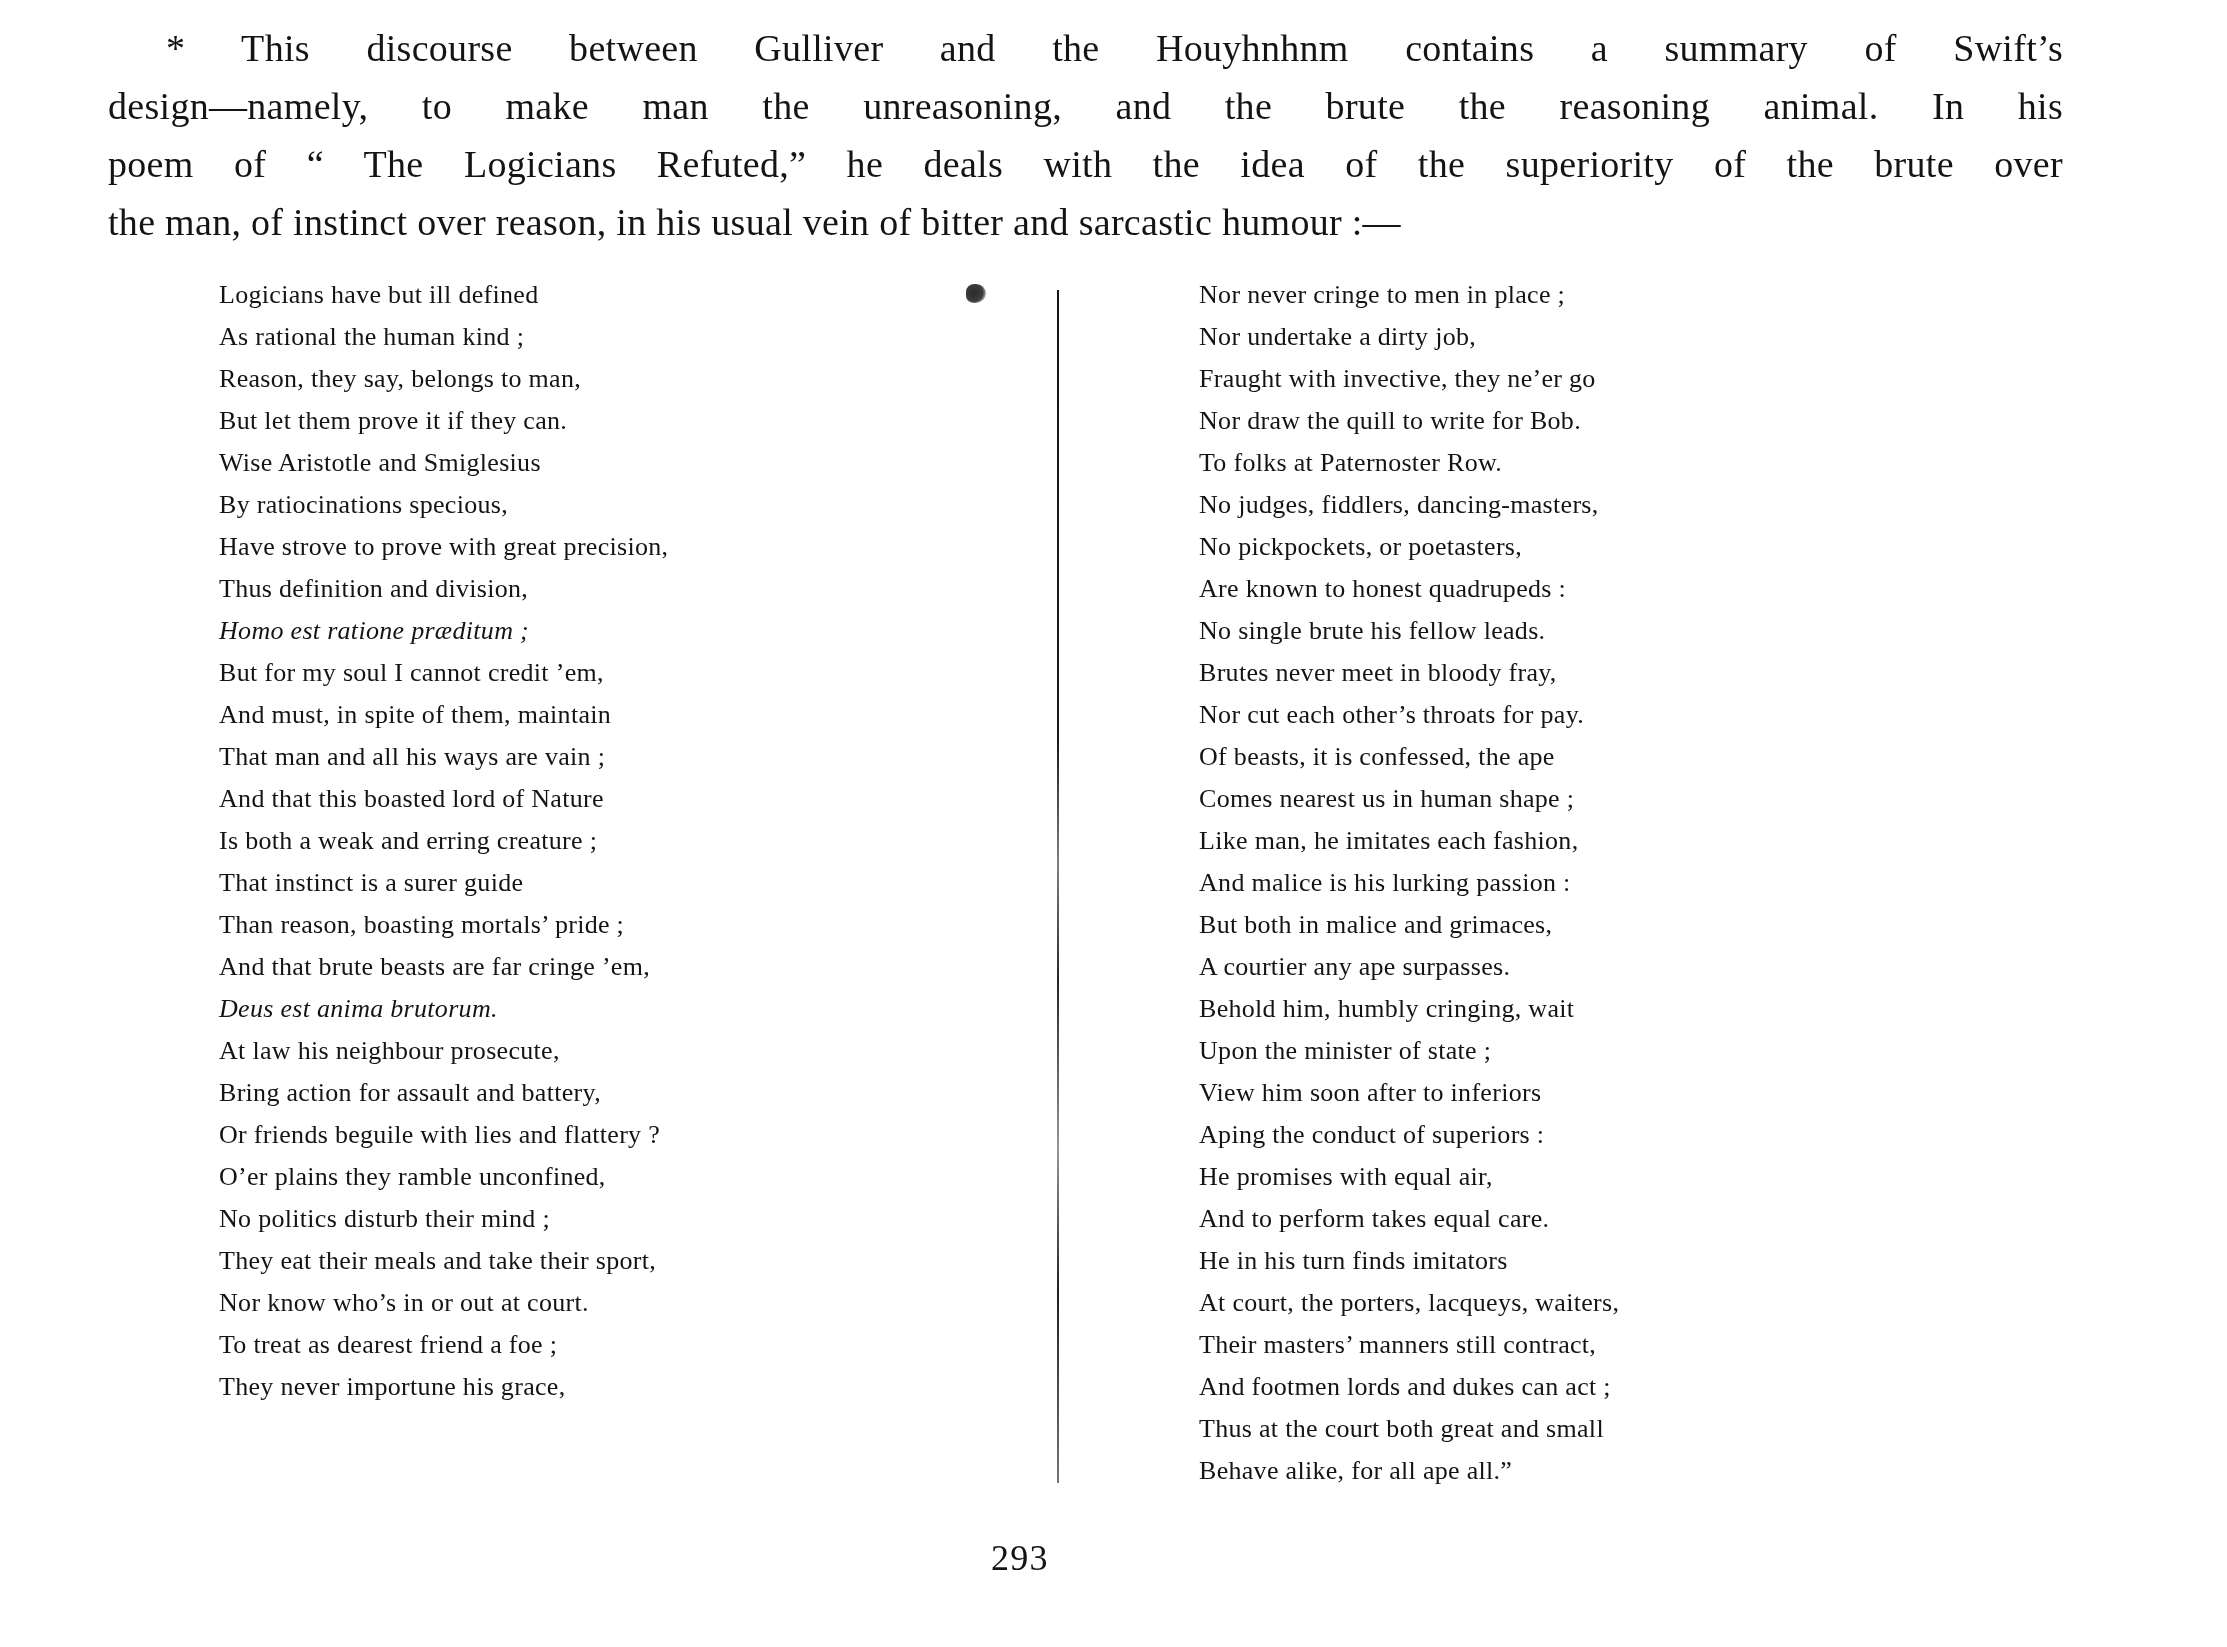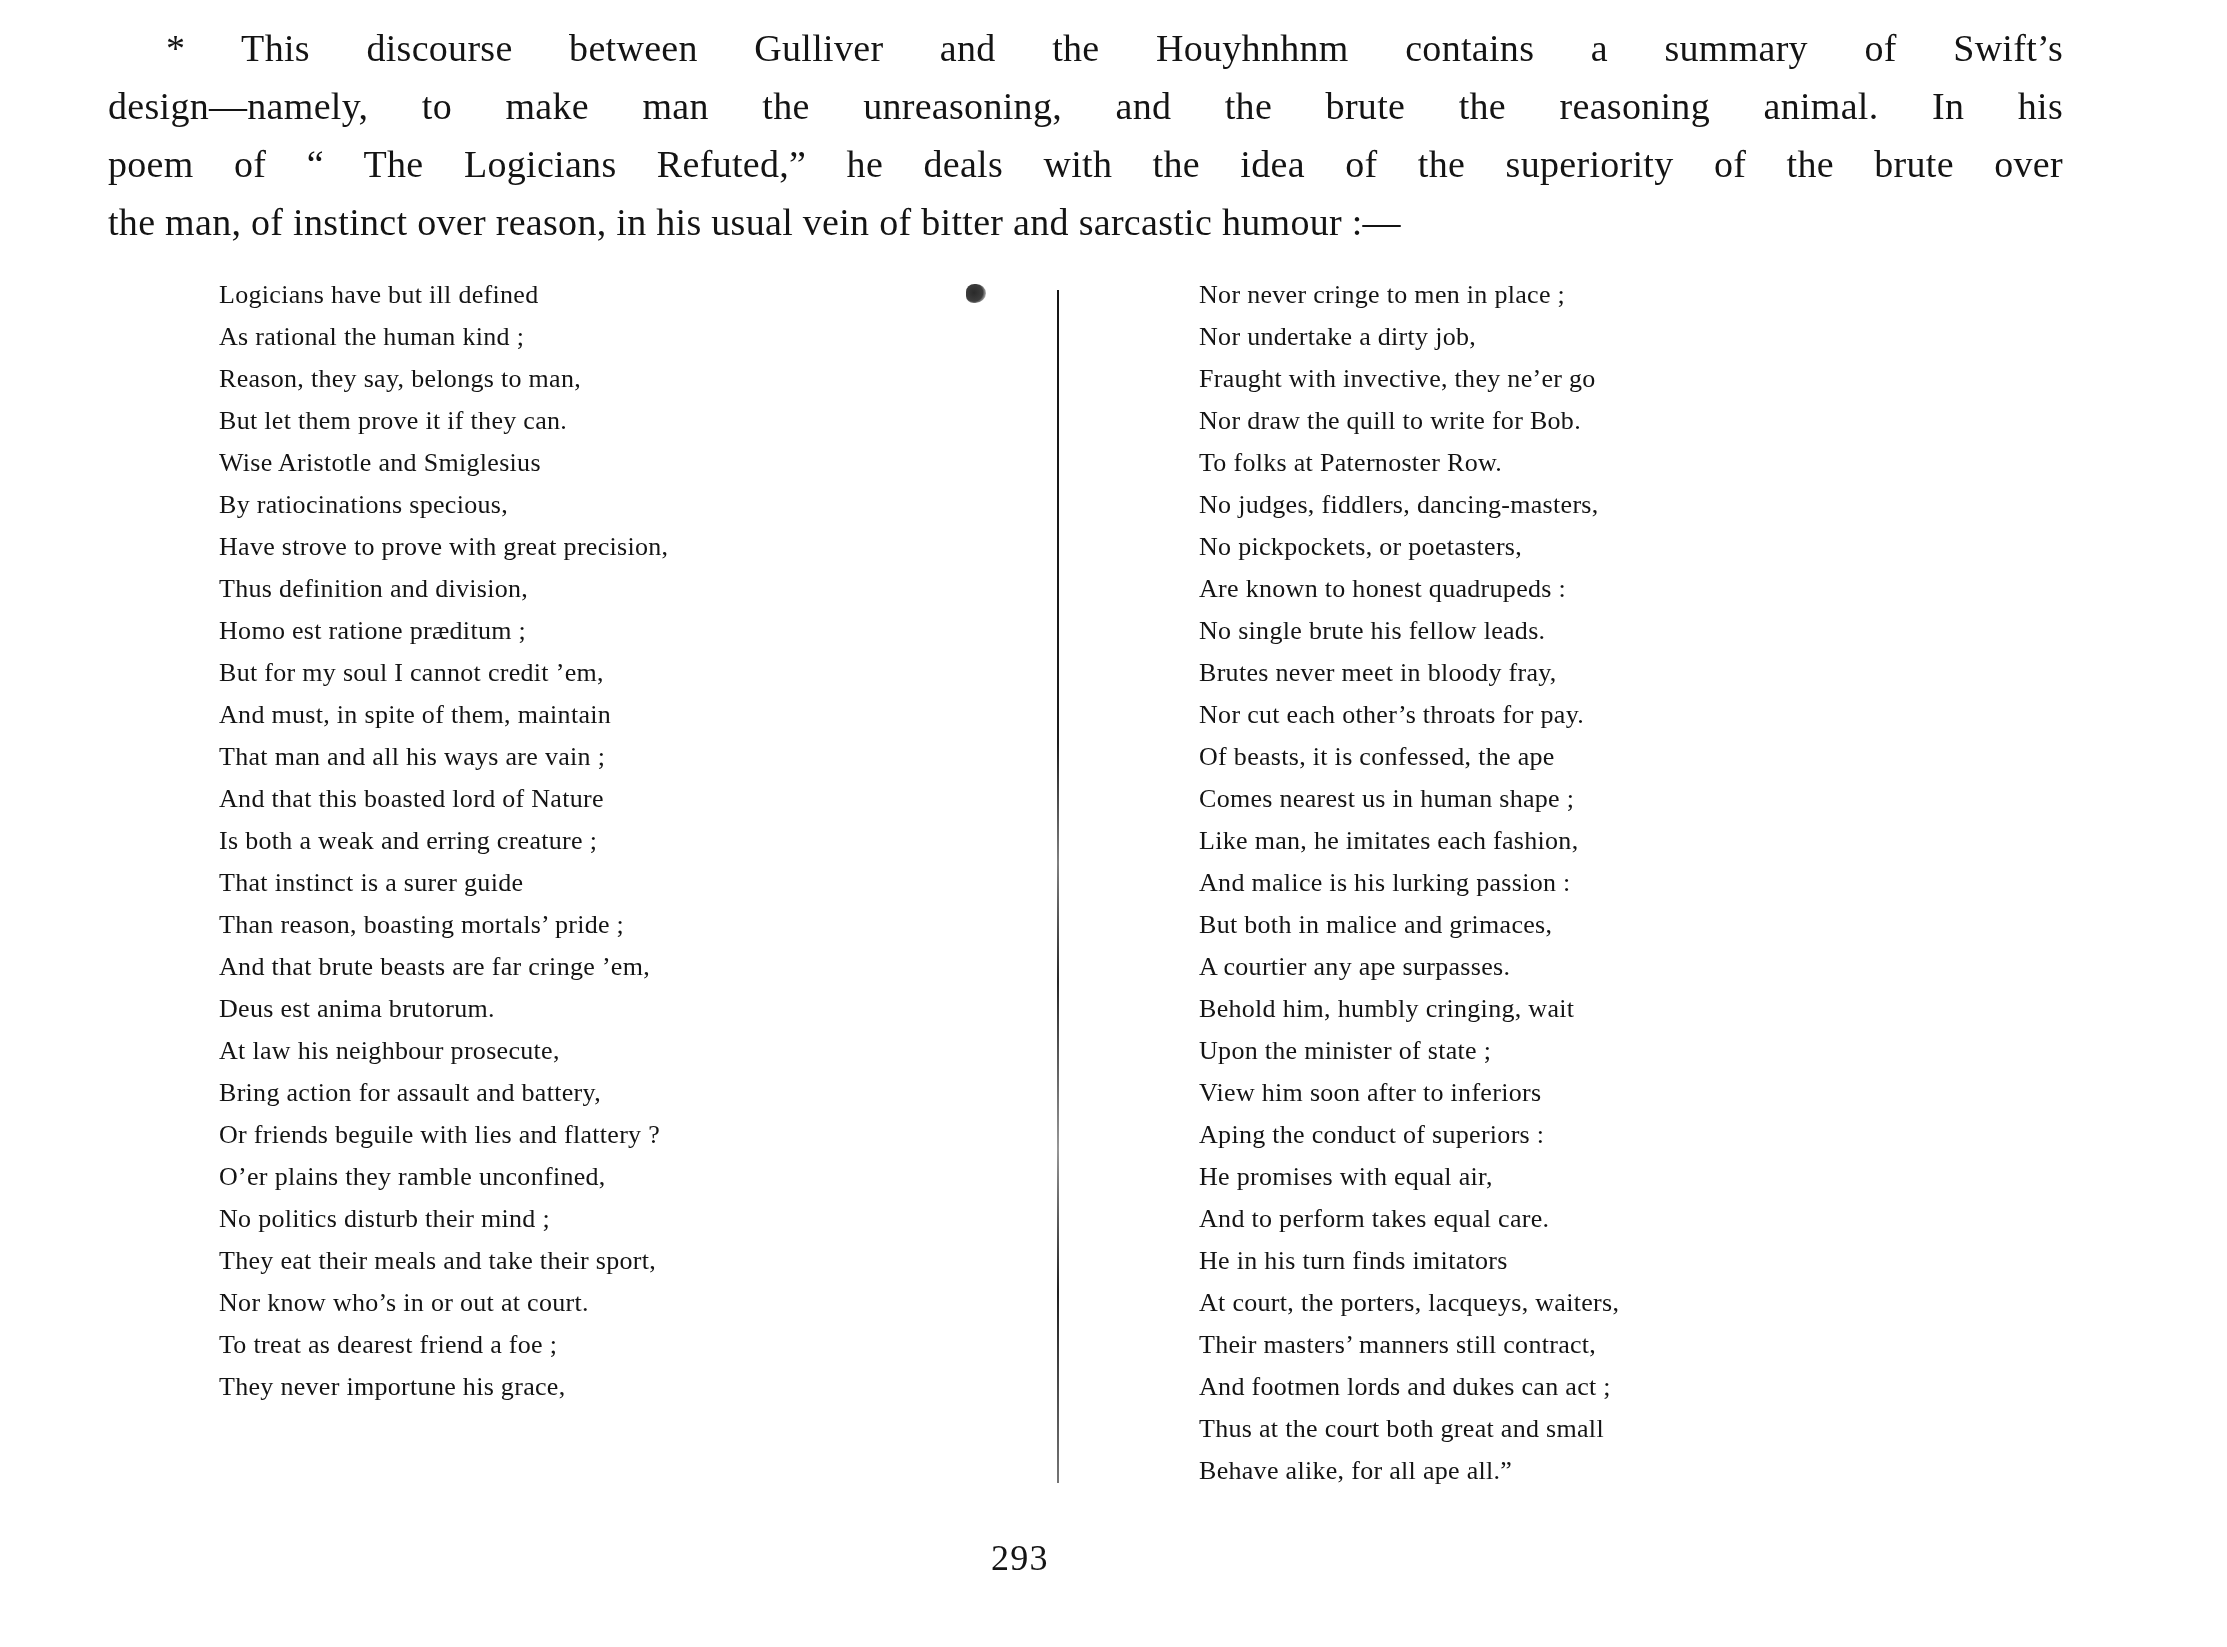--- a/index.html
+++ b/index.html
@@ -38,21 +38,21 @@
   .poem-col {
     position: absolute;
     top: 274px;
     font-size: 26px;
     line-height: 42px;
     letter-spacing: 0.3px;
   }
   #poem-left  { left: 219px;  width: 841px; }
   #poem-right { left: 1199px; width: 848px; }
   .poem-line { white-space: nowrap; }
-  .poem-line.italic { }
+  .poem-line.italic { font-style: italic; }
   
   #column-rule {
     position: absolute;
     left: 1057px;
     top: 290px;
     width: 2px;
     height: 1193px;
     background: linear-gradient(to bottom,
       #161616 0%, #1b1b1b 38%,
       rgba(25,25,25,0.55) 48%,

